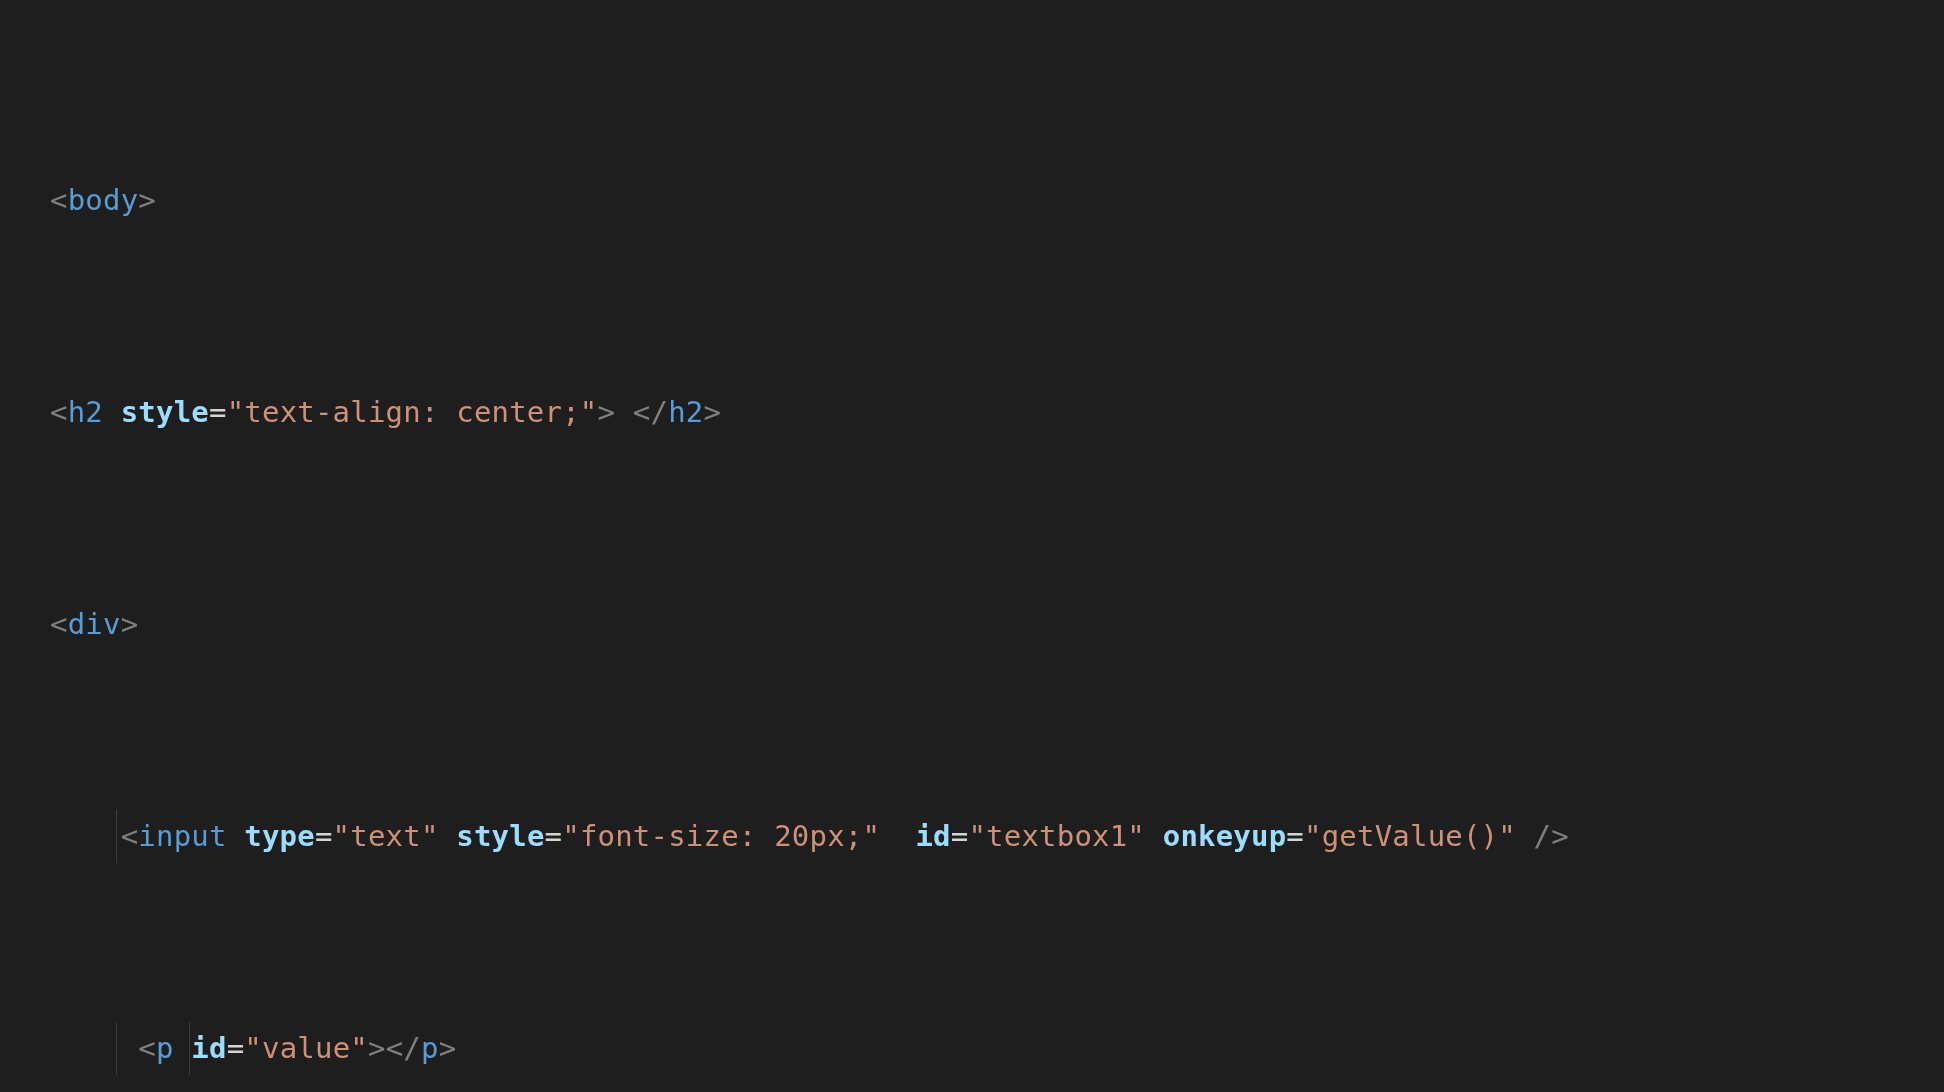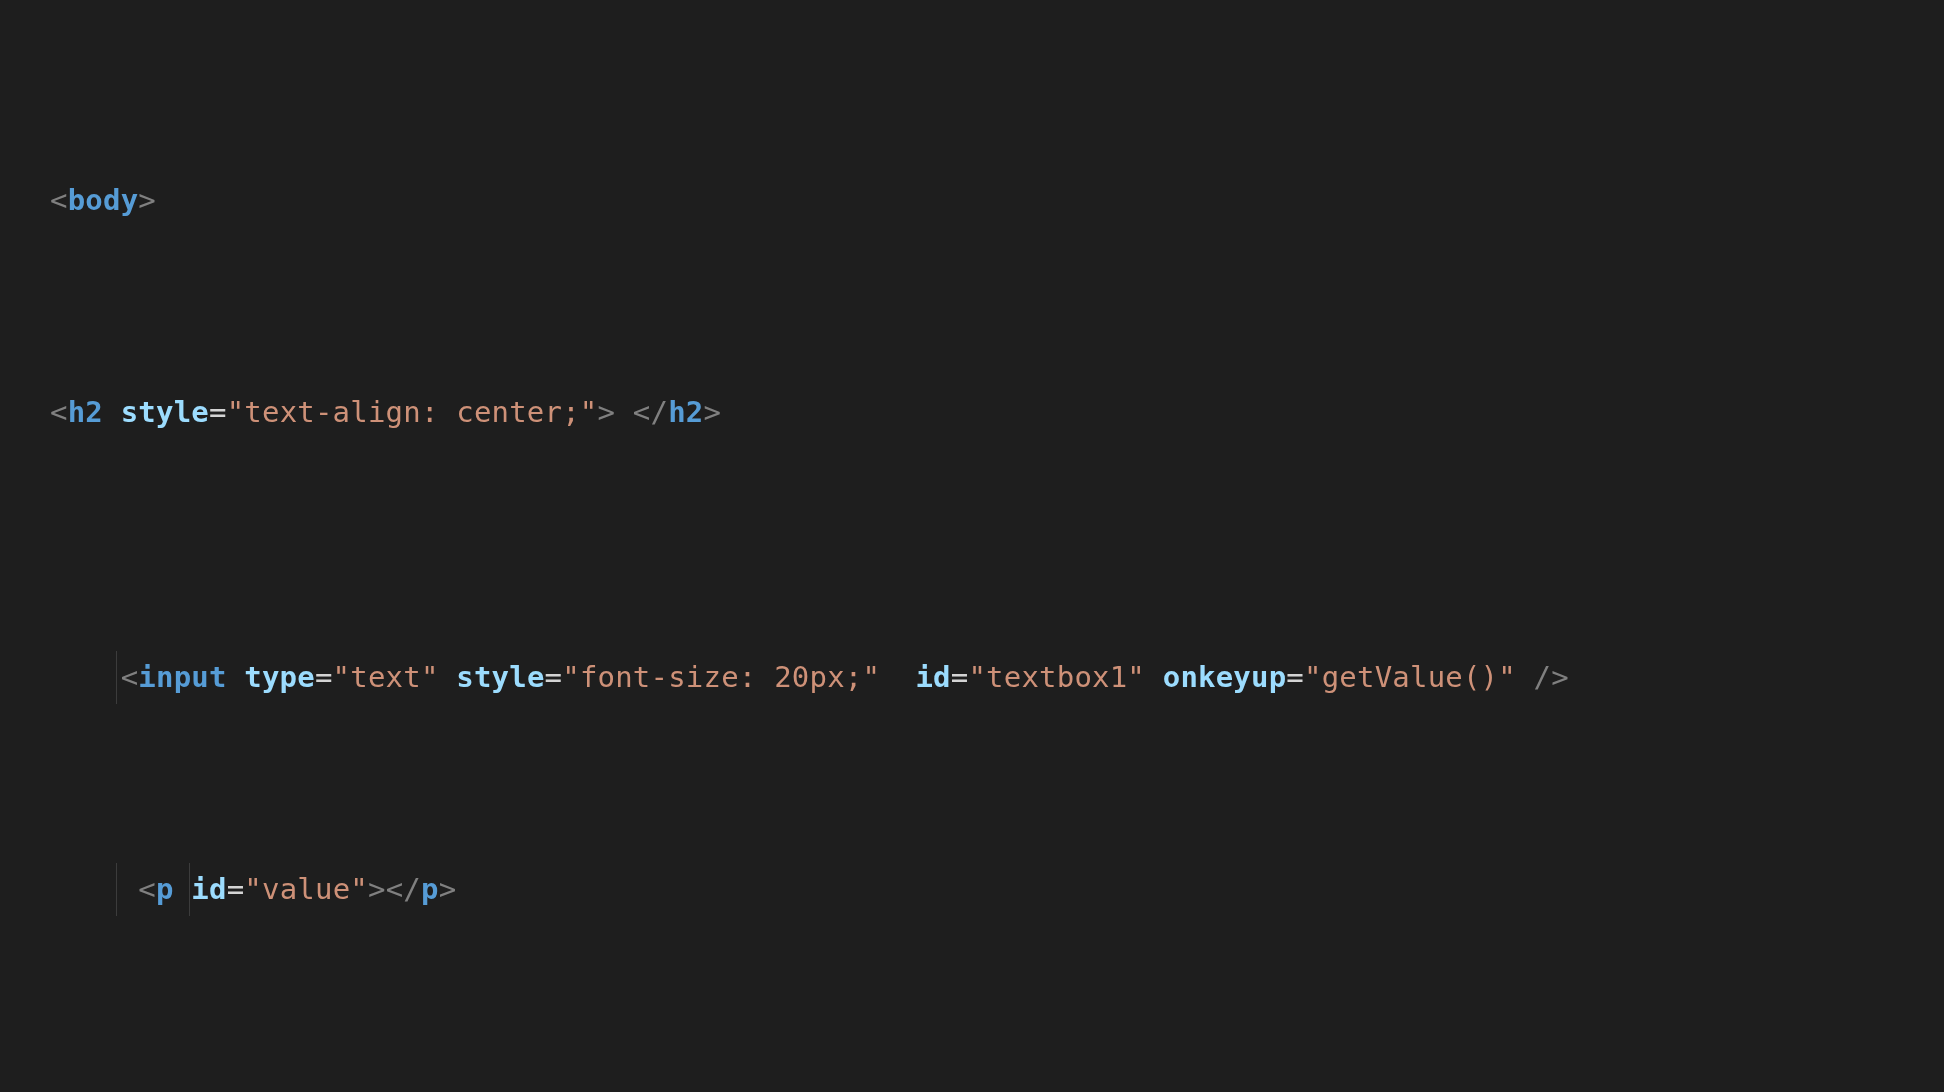--- a/index.html
+++ b/index.html
@@ -29,34 +29,35 @@
     top: 0;
     bottom: 0;
     width: 1px;
     background: #3c3c3c;
   }
   .g1 { left: 66px; }
   .g2 { left: 139px; }
 
   
   .br   { color: #808080; }          
-  .tag  { color: #569cd6; font-weight: bold; }          
+  .tag  { color: #569cd6; }          
   .attr { color: #9cdcfe; font-weight: bold; }          
   .str  { color: #ce9178; }
   .white{ color: #d4d4d4; }
 </style>
 </head>
 <body>
 
 <div class="editor">
 
   <div class="line"><span class="br">&lt;</span><span class="tag">body</span><span class="br">&gt;</span></div>
 
   <div class="line"><span class="br">&lt;</span><span class="tag">h2</span><span> </span><span class="attr">style</span><span class="white">=</span><span class="str">"text-align: center;"</span><span class="br">&gt;</span><span> </span><span class="br">&lt;/</span><span class="tag">h2</span><span class="br">&gt;</span></div>
 
+  <div class="line"><span class="br">&lt;</span><span class="tag">div</span><span class="br">&gt;</span></div>
 
   <div class="line"><span class="guide g1"></span><span>    </span><span class="br">&lt;</span><span class="tag">input</span><span> </span><span class="attr">type</span><span class="white">=</span><span class="str">"text"</span><span> </span><span class="attr">style</span><span class="white">=</span><span class="str">"font-size: 20px;"</span><span>  </span><span class="attr">id</span><span class="white">=</span><span class="str">"textbox1"</span><span> </span><span class="attr">onkeyup</span><span class="white">=</span><span class="str">"getValue()"</span><span> </span><span class="br">/&gt;</span></div>
 
   <div class="line"><span class="guide g1"></span><span class="guide g2"></span><span>     </span><span class="br">&lt;</span><span class="tag">p</span><span> </span><span class="attr">id</span><span class="white">=</span><span class="str">"value"</span><span class="br">&gt;</span><span class="br">&lt;/</span><span class="tag">p</span><span class="br">&gt;</span></div>
 
   
 
   
 
   

